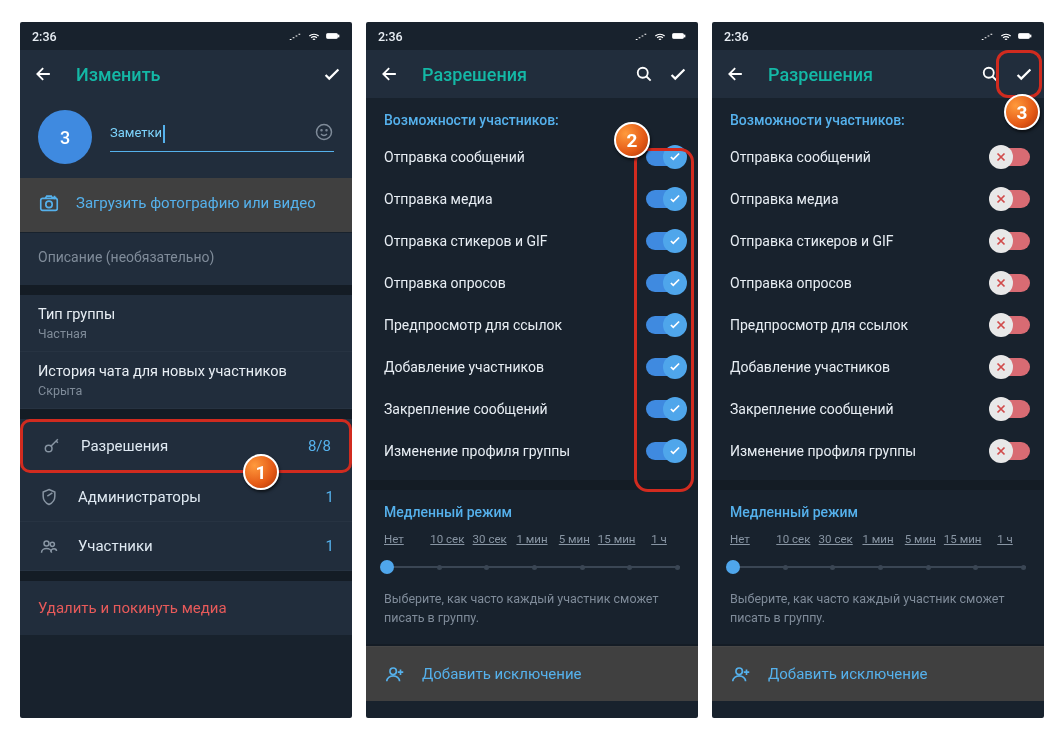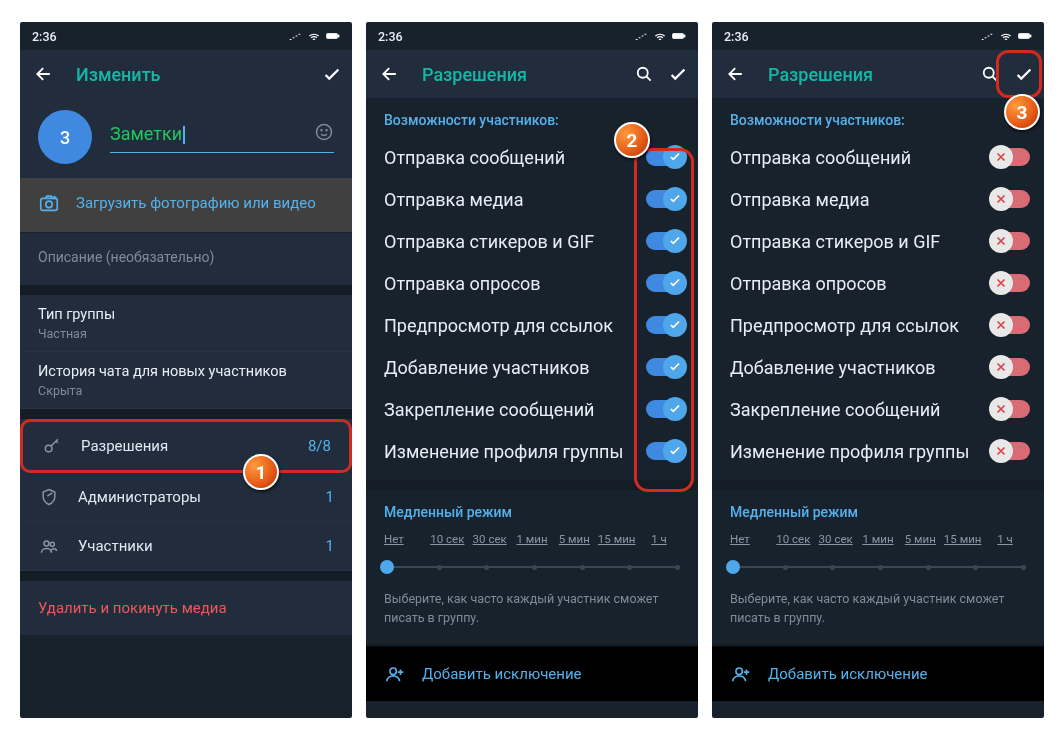--- a/index.html
+++ b/index.html
@@ -54,21 +54,21 @@
   }
   .avatar {
     width: 54px; height: 54px; border-radius: 50%;
     background: #3f8ae0; display:flex; align-items:center; justify-content:center;
     color:#fff; font-size:18px; font-weight:500;
   }
   .name-input {
     flex:1; display:flex; align-items:center; justify-content:space-between;
     border-bottom: 1px solid #55b1ec; padding-bottom: 6px;
   }
-  .name-input span { font-size: 18px; color:#22c55e; }
+  .name-input span { font-size: 13px; color:#7dd3fc; }
   .cursor { display:inline-block; width:1.5px; height:18px; background:#55b1ec; vertical-align:middle; margin-left:1px; }
   .emoji-ic { color:#7f8b99; }
   .upload-row {
     display:flex; align-items:center; gap:16px;
     padding: 14px 18px 18px 18px;
     background: #404040;
     color:#55b1ec; font-size:15px;
   }
   .upload-row svg { stroke:#55b1ec; }
   .desc-row {
@@ -107,21 +107,21 @@
   }
 
   
   .sec-header {
     padding: 14px 18px 8px 18px;
     color:#55b1ec; font-size:14px; font-weight:500;
   }
   .perm-list { padding: 0 14px 8px 18px; }
   .perm-row {
     display:flex; align-items:center; justify-content:space-between;
-    height: 42px; font-size:18px; color:#e8eef4;
+    height: 42px; font-size:14px; color:#e8eef4;
   }
   .toggle {
     width:38px; height:18px; border-radius:10px; position:relative;
   }
   .toggle.on { background:#3f8ae0; }
   .toggle.off { background:#d86b73; }
   .knob {
     position:absolute; top:-3px; width:24px; height:24px; border-radius:50%;
     display:flex; align-items:center; justify-content:center;
   }
@@ -148,21 +148,21 @@
     margin-top:4px;
   }
   .slider-labels span { width: 14.2%; text-align:center;text-decoration:underline; }
   .slider-labels span:first-child{text-align:left;} .slider-labels span:last-child{text-align:center;}
   .dot { width:5px; height:5px; border-radius:50%; background:#3a4654; }
   .dot.big { width:14px; height:14px; background:#4fa6eb; border-radius:50%; margin-left:-4px; }
   .slow-hint { font-size:12.5px; color:#7f8b99; padding: 18px 18px 16px 18px; line-height:1.5; }
   .add-exc {
     display:flex; align-items:center; gap:16px; padding:16px 18px;
     color:#55b1ec; font-size:15px; border-top: 1px solid rgba(255,255,255,0.03);
-    background:#000000;
+    background:#404040;
   }
 
   
   .badge {
     position:absolute; width:36px; height:36px; border-radius:50%;
     background: radial-gradient(circle at 30% 30%, #ff9a3c, #e45916 60%, #a93308);
     border:2px solid #fff; box-shadow: 1px 2px 3px rgba(0,0,0,0.6);
     display:flex; align-items:center; justify-content:center;
     color:#fff; font-weight:700; font-size:19px;
     z-index:10;

